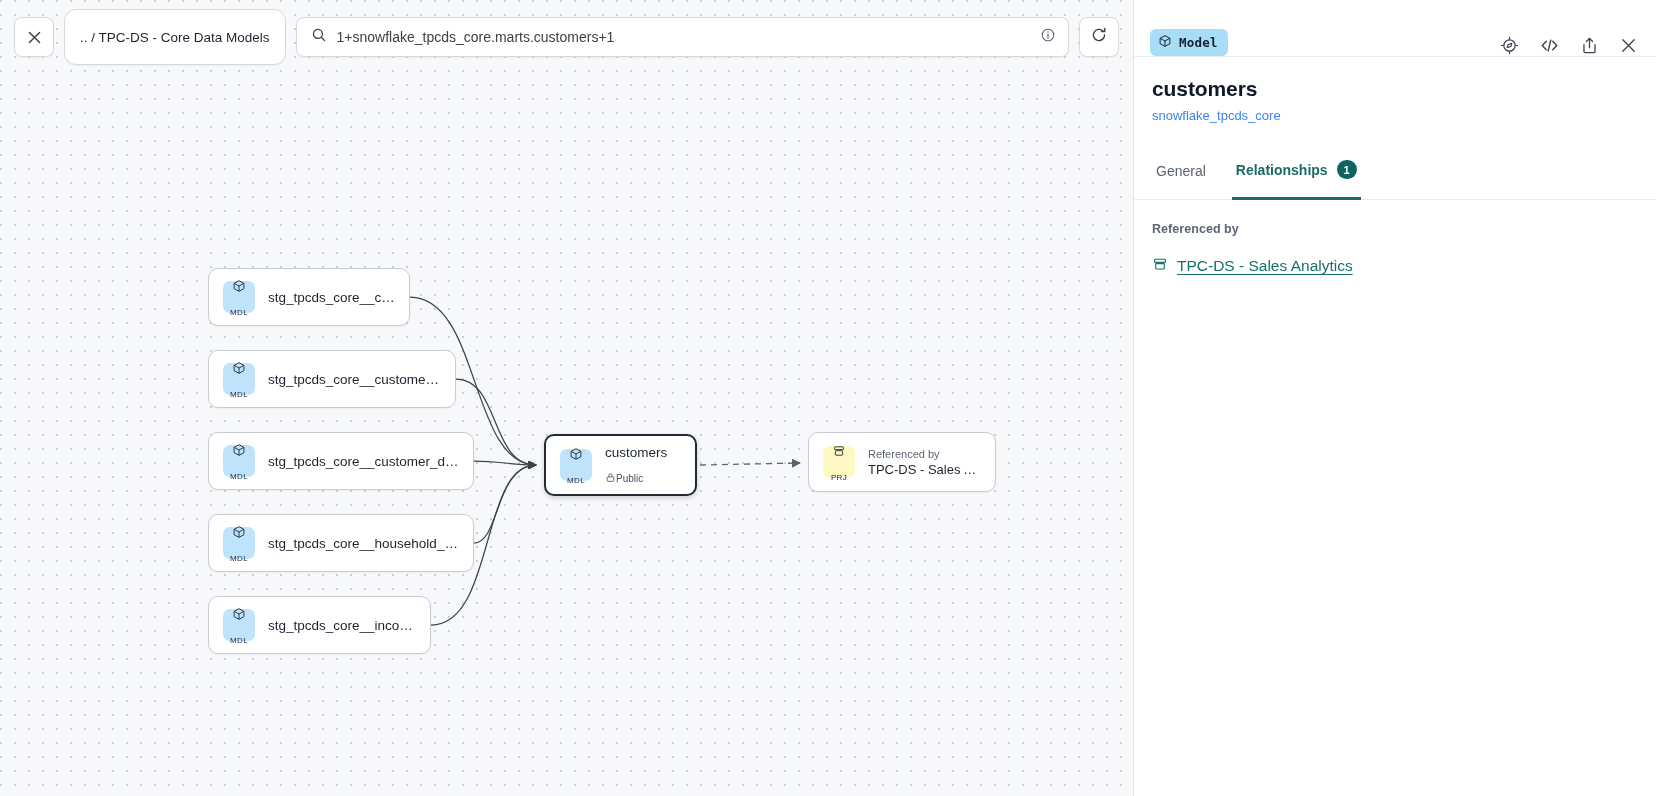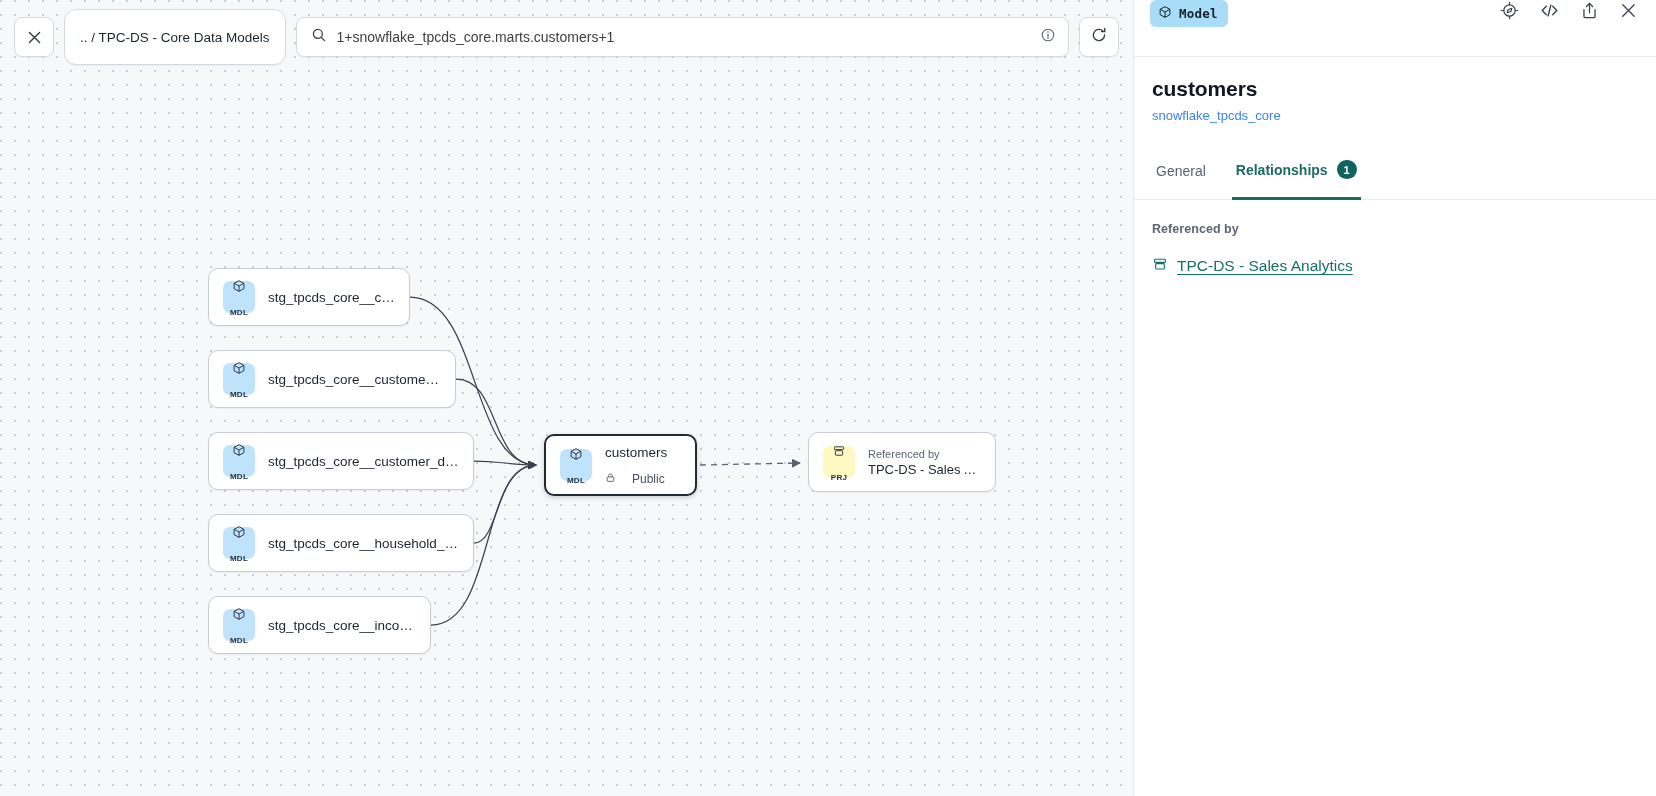--- a/index.html
+++ b/index.html
@@ -135,40 +135,40 @@
     flex-direction: column;
     align-items: center;
     justify-content: center;
     gap: 0px;
   }
   .node-badge.mdl { background: #bfe3fb; }
   .node-badge.prj { background: #fef9c3; }
   .node-badge .bicon { line-height: 0; margin-top: 1px; }
   .node-badge .btag {
     font-size: 8px;
-    font-weight: 700;
+    font-weight: 400;
     letter-spacing: 0.3px;
     color: #243042;
     line-height: 9px;
     margin-top: 15px;
   }
 
   .node-body { min-width: 0; overflow: hidden; }
   .node-title {
     font-size: 13.5px;
     color: #1c2430;
     white-space: nowrap;
     overflow: hidden;
     text-overflow: ellipsis;
   }
   .node-sub {
     display: flex;
     align-items: center;
-    gap: 16px;
-    font-size: 12px;
+    gap: 0;
+    font-size: 10px;
     color: #48515f;
     margin-top: 12px;
   }
   .node-kicker {
     font-size: 11px;
     color: #5a6372;
     margin-bottom: 2px;
     white-space: nowrap;
   }
   .node-strong {
@@ -186,21 +186,21 @@
     height: 796px;
     background: #ffffff;
     border-left: 1px solid #e4e7ec;
     display: flex;
     flex-direction: column;
   }
 
   .panel-top {
     height: 57px;
     display: flex;
-    align-items: flex-start;
+    align-items: flex-end;
     padding: 0 18px 0 16px;
     border-bottom: 1px solid #e7eaee;
     gap: 10px;
   }
 
   .type-chip {
     display: inline-flex;
     align-items: center;
     gap: 7px;
     background: #a8dcf7;

